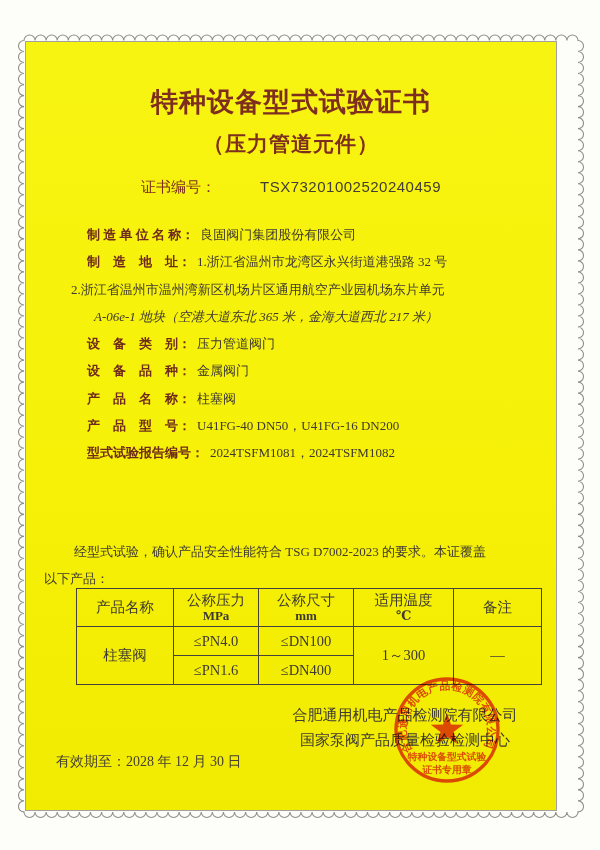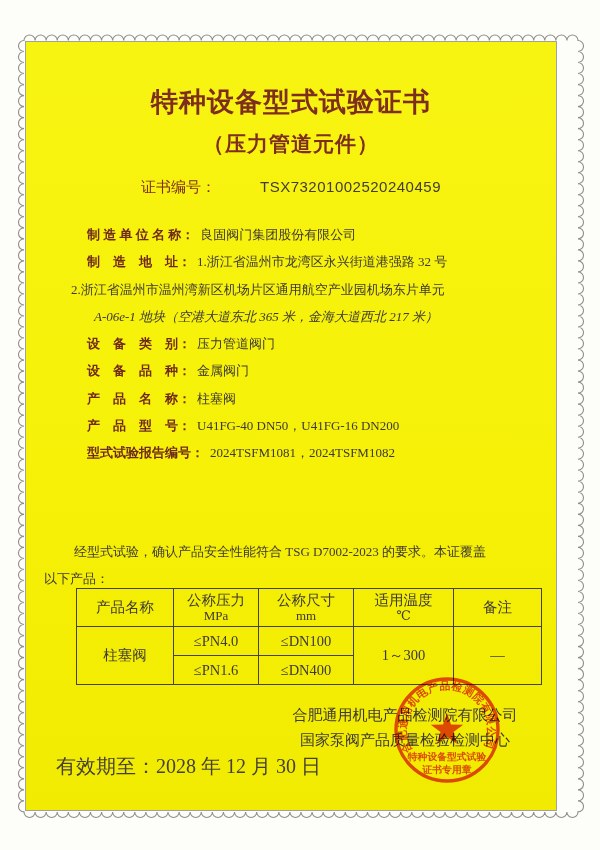--- a/index.html
+++ b/index.html
@@ -45,28 +45,28 @@
     position:absolute;top:546px;left:50px;border-collapse:collapse;
     table-layout:fixed;width:465px;font-size:14.5px;color:#3e3933;
     border:1.8px solid #45413b;
   }
   .scope-table th,.scope-table td{
     border:1.2px solid #45413b;text-align:center;vertical-align:middle;
     padding:0;font-weight:400;
   }
   .scope-table thead th{height:37px;}
   .scope-table tbody td{height:28px;}
-  .scope-table .h2{font-size:13px;margin-top:-2px;}
+  .scope-table .h2{font-size:13px;margin-top:-2px;font-weight:bold;}
   .scope-table .h2:empty{display:none;}
   .issuer{
     position:absolute;top:661px;left:209px;width:340px;text-align:center;
     font-size:15px;line-height:24.8px;color:#3e3933;font-weight:500;
   }
   .valid{
-    position:absolute;top:711px;left:30px;font-size:20px;color:#453f35;font-weight:500;
+    position:absolute;top:711px;left:30px;font-size:14px;color:#453f35;font-weight:500;
   }
   .stamp{
     position:absolute;left:351px;top:618px;
     mix-blend-mode:multiply;opacity:.92;
   }
 </style>
 </head>
 <body>
 
 <div class="page">

